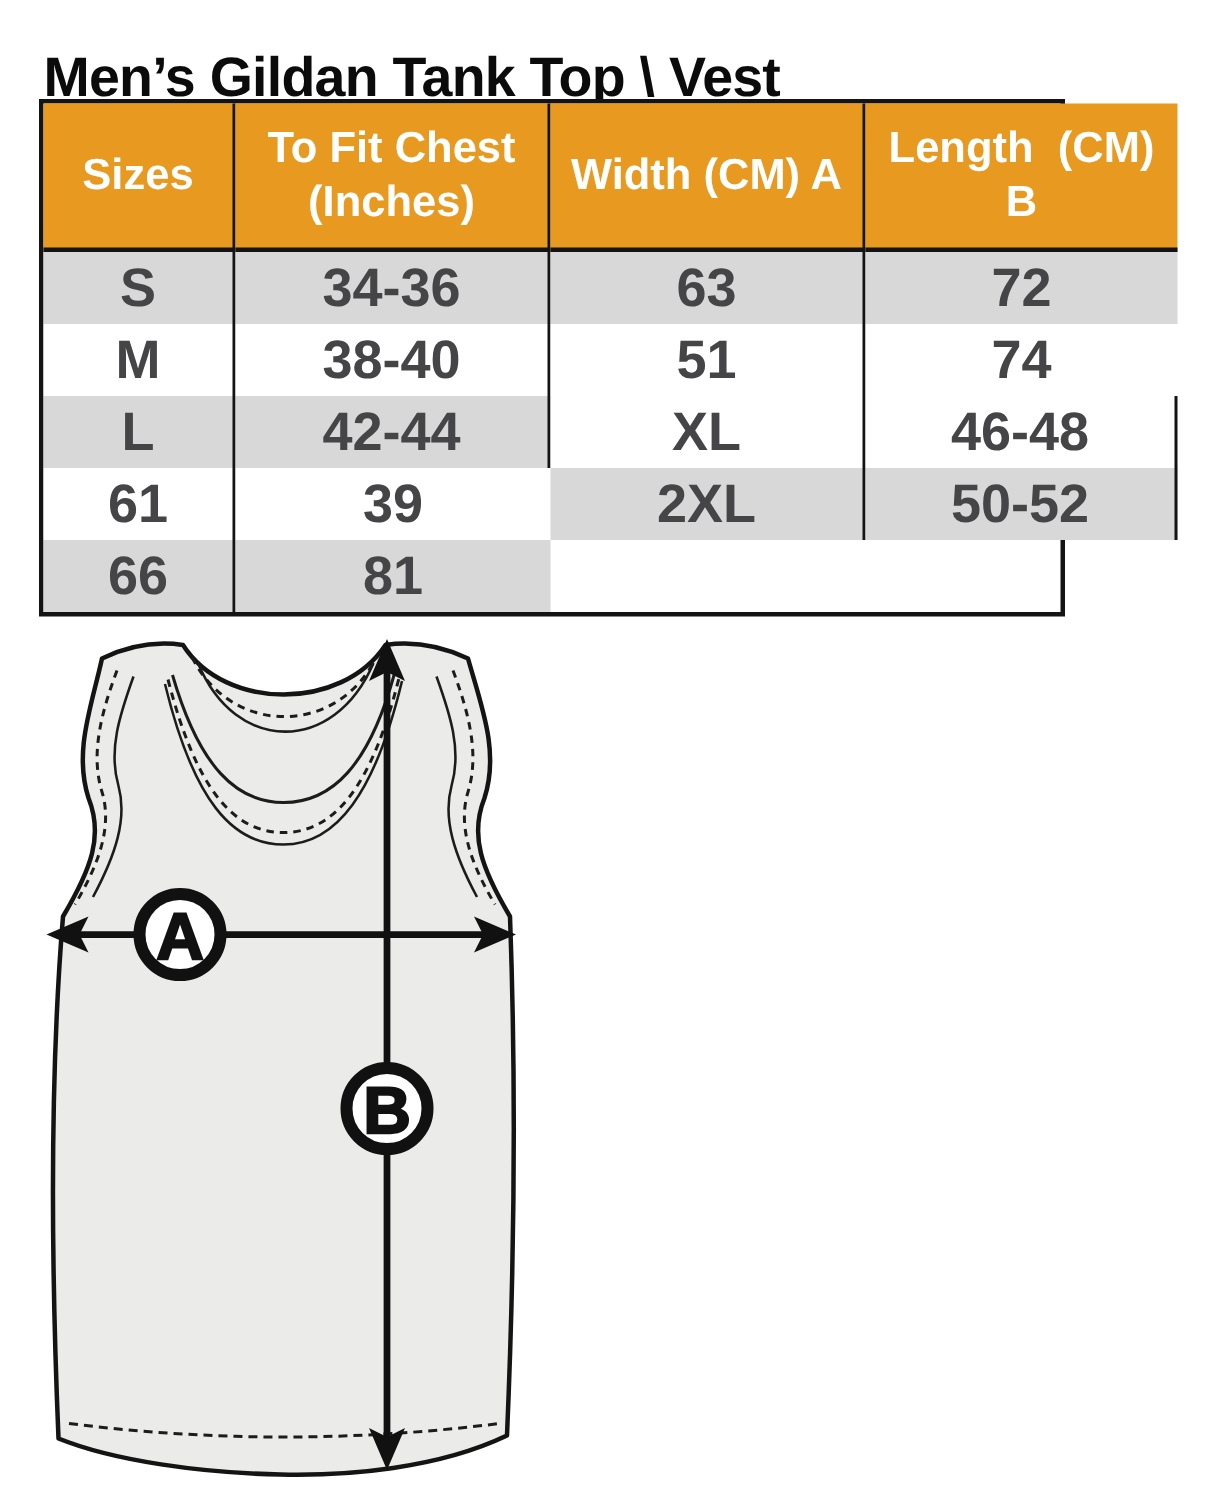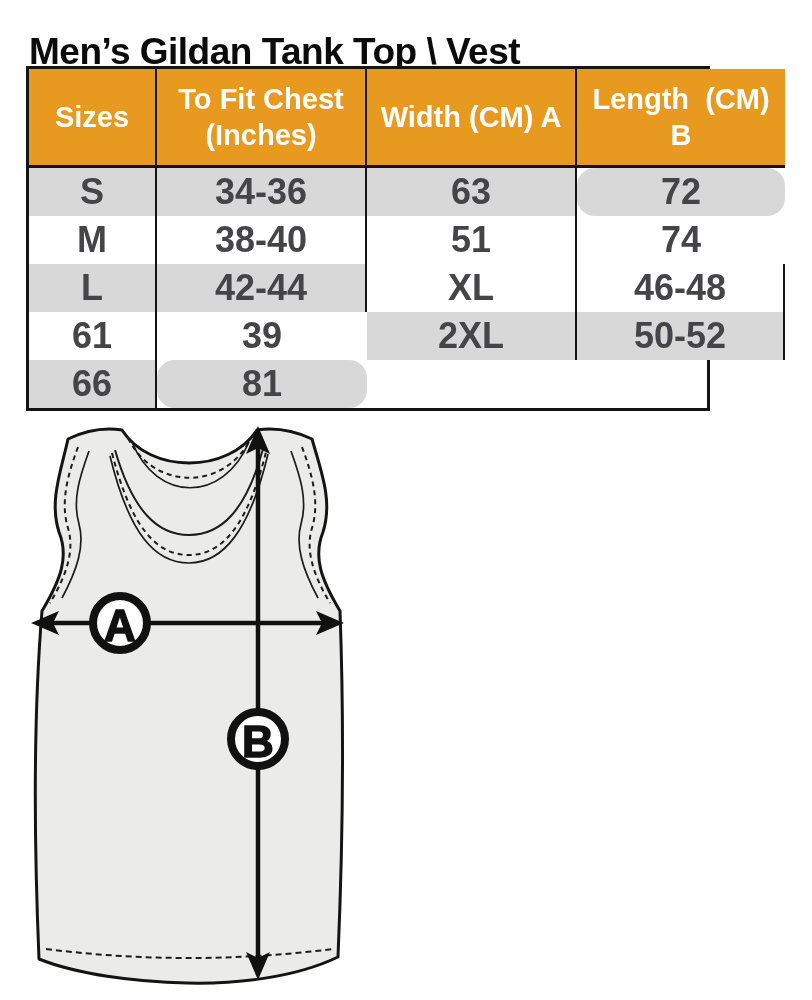--- a/index.html
+++ b/index.html
@@ -57,21 +57,21 @@
   .cell{
     display:flex;
     align-items:center;
     justify-content:center;
     font-weight:bold;
     font-size:36px;
     color:var(--cell-text,#454547);
     border-right:2.5px solid var(--ink,#141414);
     background:#ffffff;
   }
-  .cell.last{border-right:none;border-radius:18px;}
+  .cell.last{border-right:none;}
   .cell.alt{background:var(--row-alt,#D8D8D8);}
   .diagram-wrap{
     position:absolute;
     left:0; top:410px;
     width:390px; height:590px;
   }
   svg{display:block;}
 </style>
 </head>
 <body>

